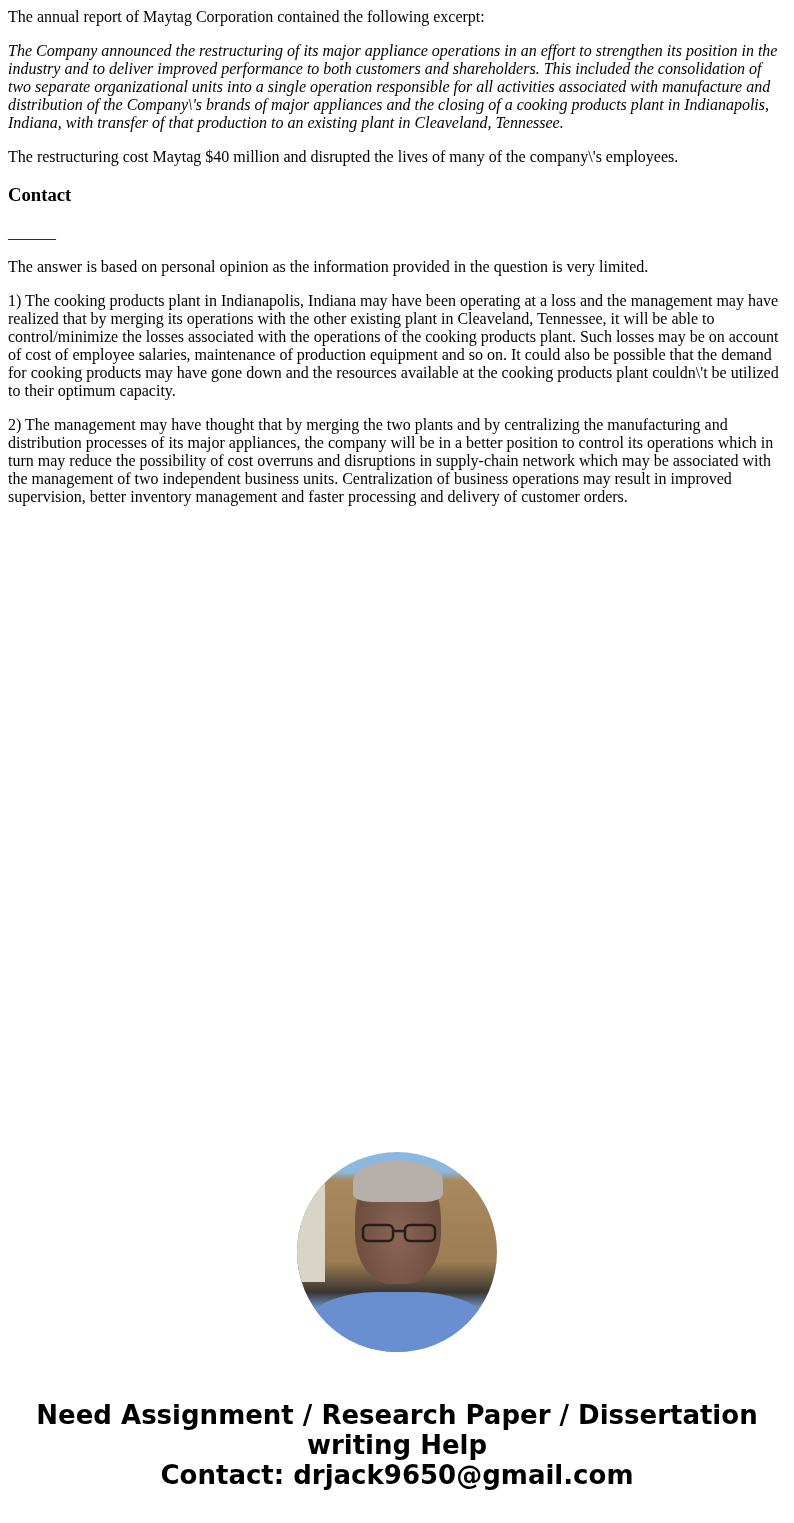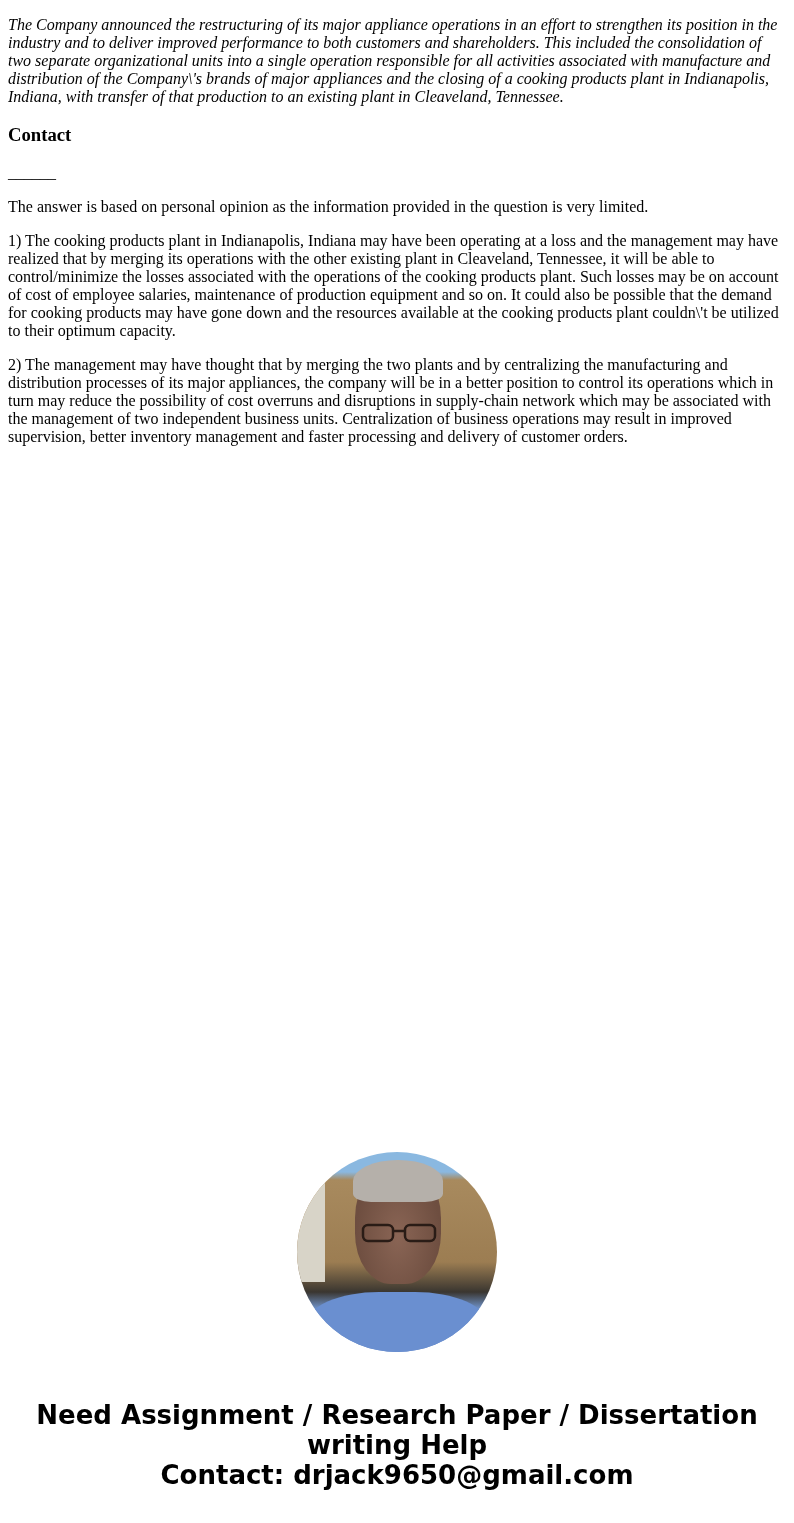--- a/index.html
+++ b/index.html
@@ -57,21 +57,23 @@
       font-weight: bold;
       font-size: 26px;
       line-height: 30px;
       padding: 0 4px;
     }
   </style>
 </head>
 <body>
 
 <div class="content">
+  <p class="first">The annual report of Maytag Corporation contained the following excerpt:</p>
   <p><i>The Company announced the restructuring of its major appliance operations in an effort to strengthen its position in the industry and to deliver improved performance to both customers and shareholders. This included the consolidation of two separate organizational units into a single operation responsible for all activities associated with manufacture and distribution of the Company\'s brands of major appliances and the closing of a cooking products plant in Indianapolis, Indiana, with transfer of that production to an existing plant in Cleaveland, Tennessee.</i></p>
+  <p>The restructuring cost Maytag $40 million and disrupted the lives of many of the company\'s employees.</p>
 
   <h3>Contact</h3>
   <p><span class="rule">______</span></p>
   <p>The answer is based on personal opinion as the information provided in the question is very limited.</p>
   <p>1) The cooking products plant in Indianapolis, Indiana may have been operating at a loss and the management may have realized that by merging its operations with the other existing plant in Cleaveland, Tennessee, it will be able to control/minimize the losses associated with the operations of the cooking products plant. Such losses may be on account of cost of employee salaries, maintenance of production equipment and so on. It could also be possible that the demand for cooking products may have gone down and the resources available at the cooking products plant couldn\'t be utilized to their optimum capacity.</p>
   <p>2) The management may have thought that by merging the two plants and by centralizing the manufacturing and distribution processes of its major appliances, the company will be in a better position to control its operations which in turn may reduce the possibility of cost overruns and disruptions in supply-chain network which may be associated with the management of two independent business units. Centralization of business operations may result in improved supervision, better inventory management and faster processing and delivery of customer orders.</p>
 </div>
 
 <div class="footer">
   <div class="avatar">

